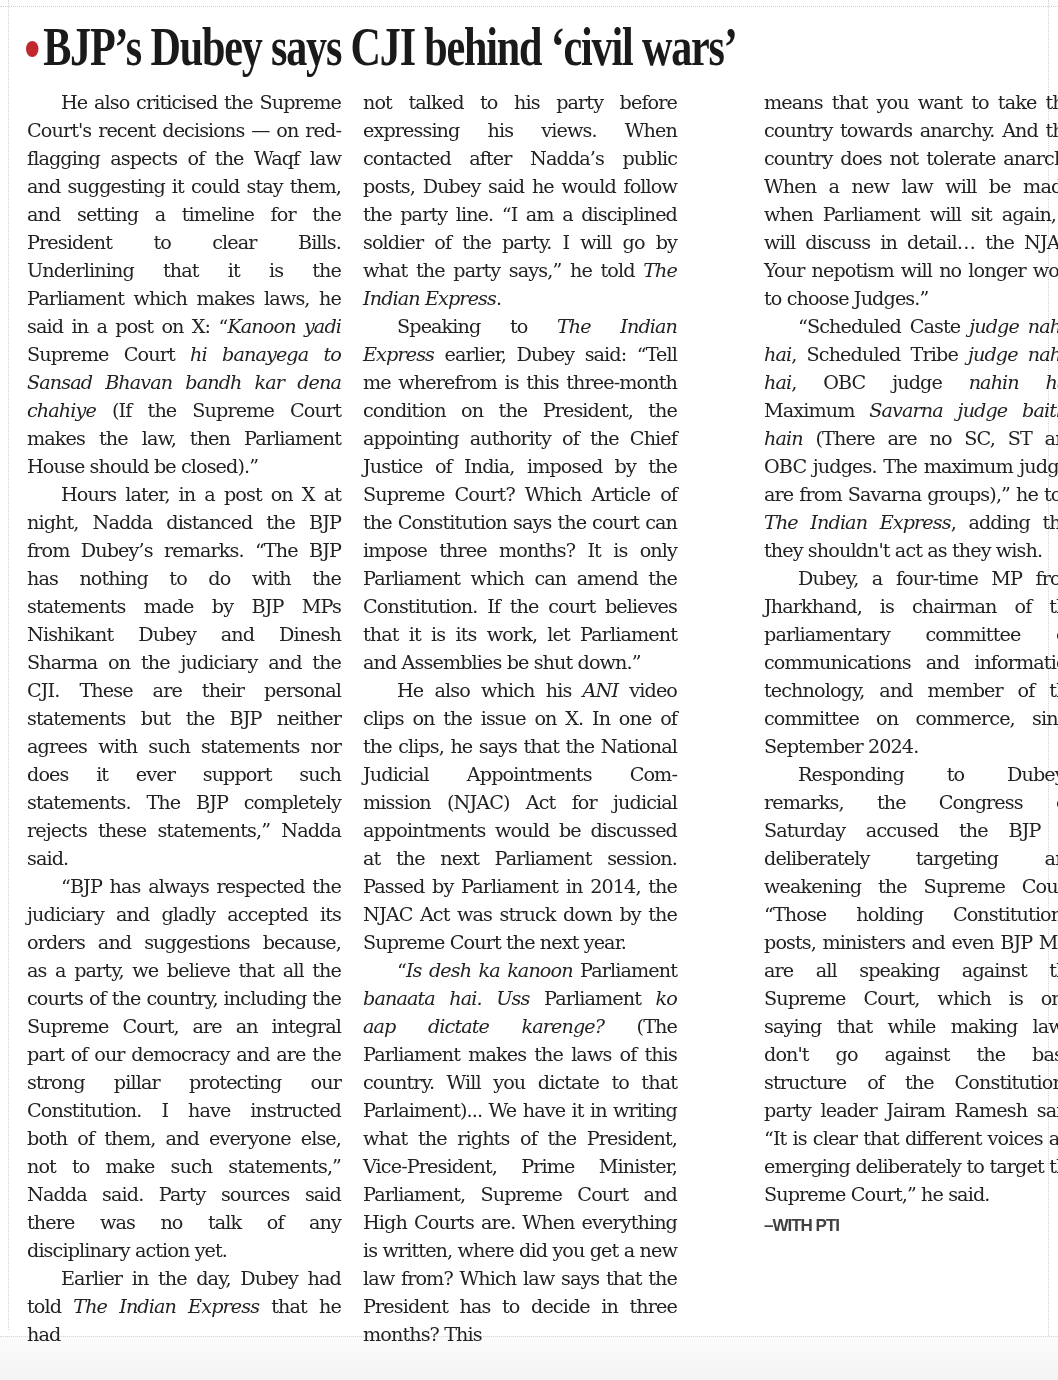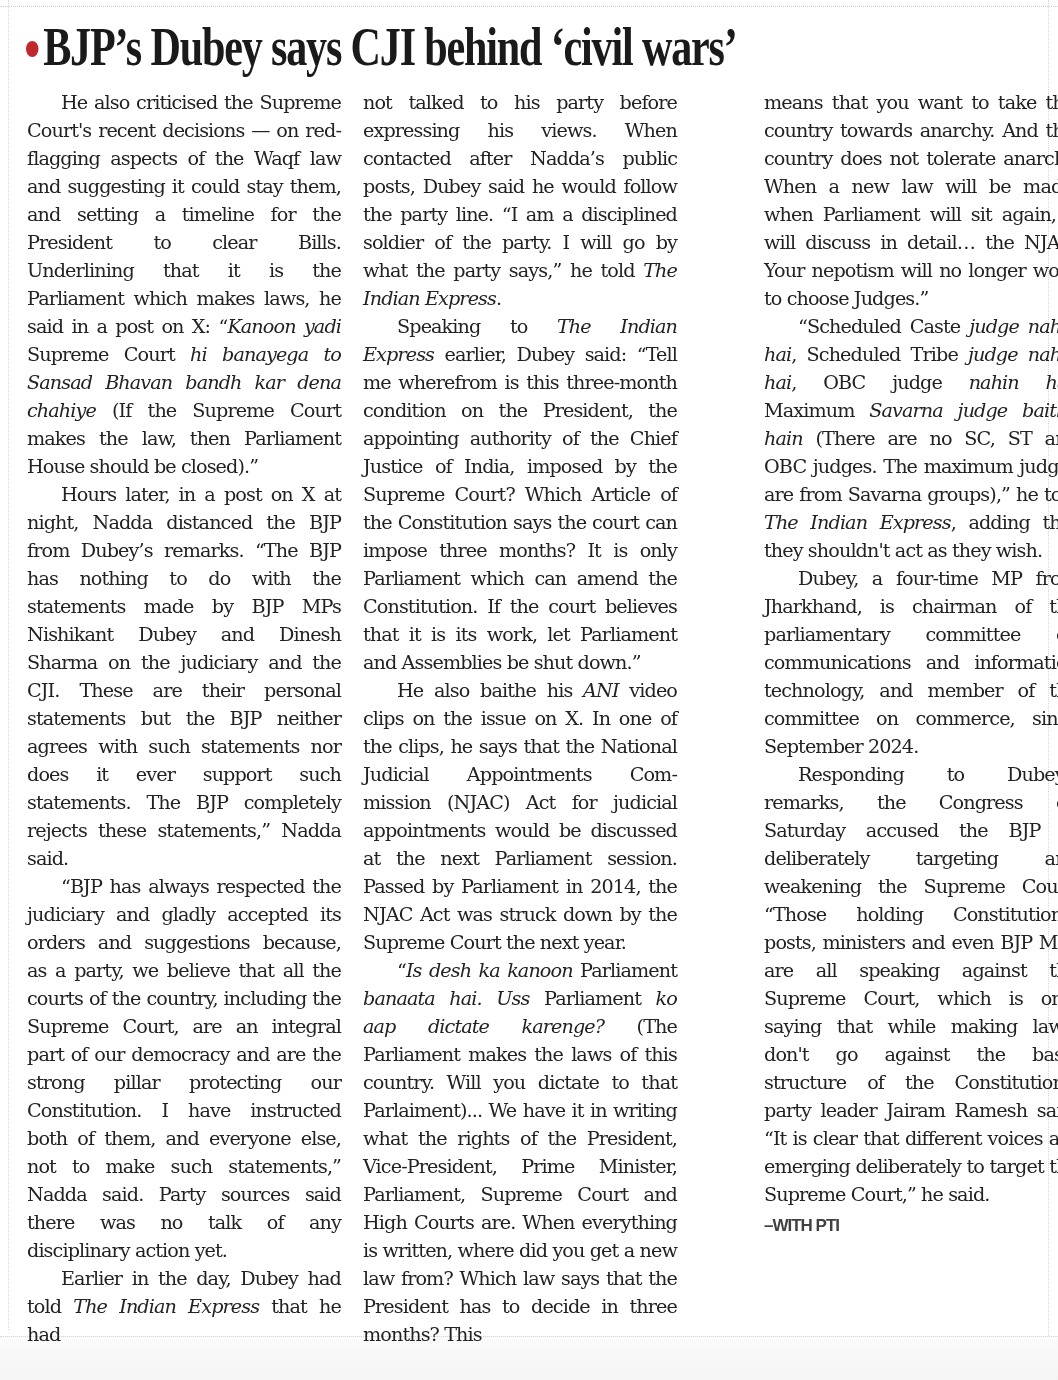--- a/index.html
+++ b/index.html
@@ -33,21 +33,21 @@
 
 <div class="col col1">
     <p><span>He also criticised the Supreme Court's recent decisions — on red-flagging aspects of the Waqf law and suggesting it could stay them, and setting a timeline for the President to clear Bills. Underlining that it is the Parliament which makes laws, he said in a post on X: “</span><em>Kanoon yadi</em><span> Supreme Court </span><em>hi banayega to Sansad Bhavan bandh kar dena chahiye</em><span> (If the Supreme Court makes the law, then Parliament House should be closed).”</span></p>
     <p><span>Hours later, in a post on X at night, Nadda distanced the BJP from Dubey’s remarks. “The BJP has nothing to do with the statements made by BJP MPs Nishikant Dubey and Dinesh Sharma on the judiciary and the CJI. These are their personal statements but the BJP neither agrees with such statements nor does it ever support such statements. The BJP completely rejects these statements,” Nadda said.</span></p>
     <p><span>“BJP has always respected the judiciary and gladly accepted its orders and suggestions because, as a party, we believe that all the courts of the country, including the Supreme Court, are an integral part of our democracy and are the strong pillar protecting our Constitution. I have instructed both of them, and everyone else, not to make such statements,” Nadda said. Party sources said there was no talk of any disciplinary action yet.</span></p>
     <p><span>Earlier in the day, Dubey had told </span><em>The Indian Express</em><span> that he had</span></p>
   </div>
 <div class="col col2">
     <p class="cont"><span>not talked to his party before expressing his views. When contacted after Nadda’s public posts, Dubey said he would follow the party line. “I am a disciplined soldier of the party. I will go by what the party says,” he told </span><em>The Indian Express</em><span>.</span></p>
     <p><span>Speaking to </span><em>The Indian Express</em><span> earlier, Dubey said: “Tell me wherefrom is this three-month condition on the President, the appointing authority of the Chief Justice of India, imposed by the Supreme Court? Which Article of the Constitution says the court can impose three months? It is only Parliament which can amend the Constitution. If the court believes that it is its work, let Parliament and Assemblies be shut down.”</span></p>
-    <p><span>He also baithe his </span><em>ANI</em><span> video clips on the issue on X. In one of the clips, he says that the National Judicial Appointments Com-mission (NJAC) Act for judicial appointments would be discussed at the next Parliament session. Passed by Parliament in 2014, the NJAC Act was struck down by the Supreme Court the next year.</span></p>
+    <p><span>He also which his </span><em>ANI</em><span> video clips on the issue on X. In one of the clips, he says that the National Judicial Appointments Com-mission (NJAC) Act for judicial appointments would be discussed at the next Parliament session. Passed by Parliament in 2014, the NJAC Act was struck down by the Supreme Court the next year.</span></p>
     <p><span>“</span><em>Is desh ka kanoon</em><span> Parliament </span><em>banaata hai. Uss</em><span> Parliament </span><em>ko aap dictate karenge?</em><span> (The Parliament makes the laws of this country. Will you dictate to that Parlaiment)... We have it in writing what the rights of the President, Vice-President, Prime Minister, Parliament, Supreme Court and High Courts are. When everything is written, where did you get a new law from? Which law says that the President has to decide in three months? This</span></p>
   </div>
 <div class="col col3">
 <p class="cont"><span>means that you want to take this country towards anarchy. And this country does not tolerate anarchy. When a new law will be made, when Parliament will sit again, it will discuss in detail… the NJAC. Your nepotism will no longer work to choose Judges.”</span></p>
     <p><span>“Scheduled Caste </span><em>judge nahin hai</em><span>, Scheduled Tribe </span><em>judge nahin hai</em><span>, OBC judge </span><em>nahin hai</em><span>. Maximum </span><em>Savarna judge baithe hain</em><span> (There are no SC, ST and OBC judges. The maximum judges are from Savarna groups),” he told </span><em>The Indian Express</em><span>, adding that they shouldn't act as they wish.</span></p>
     <p><span>Dubey, a four-time MP from Jharkhand, is chairman of the parliamentary committee on communications and information technology, and member of the committee on commerce, since September 2024.</span></p>
     <p><span>Responding to Dubey's remarks, the Congress on Saturday accused the BJP of deliberately targeting and weakening the Supreme Court. “Those holding Constitutional posts, ministers and even BJP MPs are all speaking against the Supreme Court, which is only saying that while making laws, don't go against the basic structure of the Constitution,” party leader Jairam Ramesh said. “It is clear that different voices are emerging deliberately to target the Supreme Court,” he said.</span></p>
     <div class="credit">–WITH PTI</div>
   </div>
 

